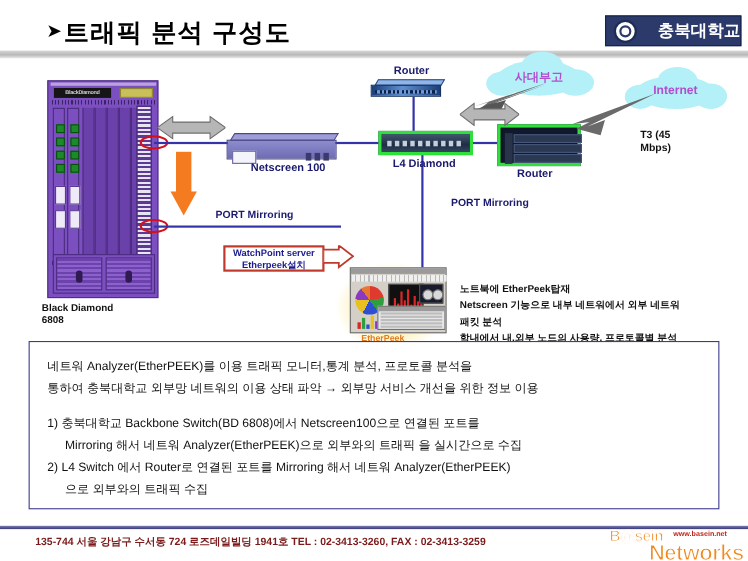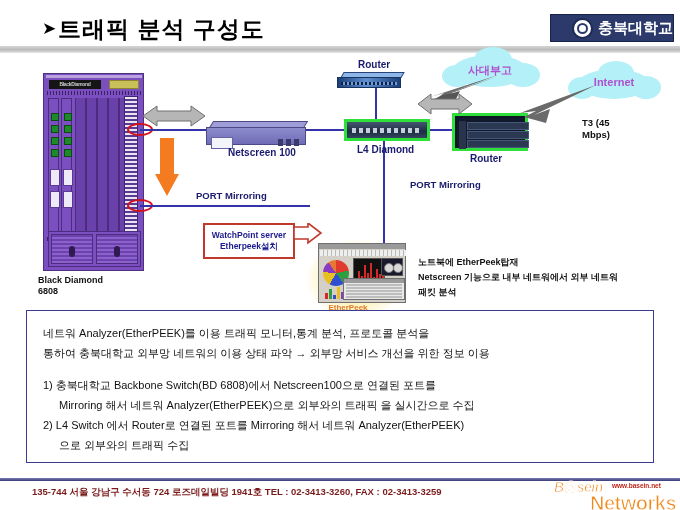--- a/index.html
+++ b/index.html
@@ -20,22 +20,22 @@
   .slide-title{
     position:absolute;left:58px;top:8px;
     font-size:23px;font-weight:bold;color:#000;
     letter-spacing:1px;white-space:nowrap;
   }
   .logo-badge{
     position:absolute;right:6px;top:8px;
     width:124px;height:28px;
     background:#2b3a6b;
     border:1px solid #17224a;
-    display:flex;align-items:center;gap:5px;
-    padding-left:21px;box-sizing:border-box;
+    display:flex;align-items:center;gap:19px;
+    padding-left:7px;box-sizing:border-box;
   }
   .logo-seal{
     width:17px;height:17px;border-radius:50%;
     background:#ffffff;border:2px solid #1d2b55;
     position:relative;flex:none;
   }
   .logo-seal:after{
     content:"";position:absolute;left:3px;top:3px;
     width:7px;height:7px;border-radius:50%;
     border:2px solid #2b3a6b;
@@ -206,23 +206,23 @@
     border-left:12px solid transparent;border-right:12px solid transparent;
     border-top:22px solid #f47b20;
   }
 
   .pm-label{
     position:absolute;font-size:9.5px;font-weight:bold;color:#1a1a6e;white-space:nowrap;
   }
 
   
   .wp-box{
-    position:absolute;left:203px;top:170px;width:92px;height:36px;
+    position:absolute;left:203px;top:170px;width:92px;height:24px;
     border:2px solid #c0392b;background:#ffffff;box-sizing:border-box;
-    display:flex;flex-direction:column;align-items:center;justify-content:center;
+    display:flex;flex-direction:column;align-items:center;justify-content:flex-start;
   }
   .wp-box span{font-size:8.5px;font-weight:bold;color:#1a1a8e;line-height:11px;white-space:nowrap;}
   .wp-arrow-outline{
     position:absolute;left:294px;top:174px;width:26px;height:20px;
   }
 
   
   .ep-glow{
     position:absolute;left:306px;top:186px;width:100px;height:80px;
     background:radial-gradient(ellipse at center,#fdf3c4 0%,#fdf3c4 45%,rgba(253,243,196,0) 72%);
@@ -293,21 +293,21 @@
   }
   .footer-text{
     position:absolute;left:32px;top:486px;
     font-size:9.5px;font-weight:bold;color:#7b1a1a;white-space:nowrap;
   }
   .basein{
     position:absolute;right:4px;top:479px;width:122px;height:30px;
   }
   .bs-l1{
     position:absolute;left:0;top:0;font-size:14px;font-weight:bold;
-    color:#f08a1e;letter-spacing:-0.5px;font-style:italic;
+    color:#f08a1e;letter-spacing:-0.5px;
     -webkit-text-stroke:1px #ffffff;
   }
   .bs-l2{
     position:absolute;right:0;top:13px;font-size:20px;font-weight:bold;
     color:#f08a1e;letter-spacing:-0.5px;
     -webkit-text-stroke:1px #ffffff;
   }
   .bs-url{
     position:absolute;left:58px;top:3px;font-size:6.5px;font-weight:bold;color:#c0261a;
   }
@@ -519,20 +519,21 @@
         <div class="trow"></div>
         <div class="trow"></div>
       </div>
     </div>
     <div class="ep-brand">EtherPeek</div>
 
     <div class="annot">
       <div>노트북에 EtherPeek탑재</div>
       <div>Netscreen 기능으로 내부 네트워에서 외부 네트워</div>
       <div>패킷 분석</div>
+      <div>학내에서 내,외부 노드의 사용량, 프로토콜별 분석</div>
     </div>
   </div>
 
   <div class="textbox">
     <div class="tb-line">네트워 Analyzer(EtherPEEK)를 이용  트래픽 모니터,통계 분석, 프로토콜 분석을</div>
     <div class="tb-line">통하여 충북대학교 외부망 네트워의 이용 상태 파악  →  외부망 서비스  개선을 위한 정보 이용</div>
     <div class="tb-gap"></div>
     <div class="tb-line">1) 충북대학교 Backbone Switch(BD 6808)에서 Netscreen100으로 연결된 포트를</div>
     <div class="tb-line tb-indent">Mirroring 해서 네트워 Analyzer(EtherPEEK)으로 외부와의 트래픽 을 실시간으로 수집</div>
     <div class="tb-line">2) L4 Switch 에서 Router로 연결된 포트를 Mirroring 해서 네트워 Analyzer(EtherPEEK)</div>

